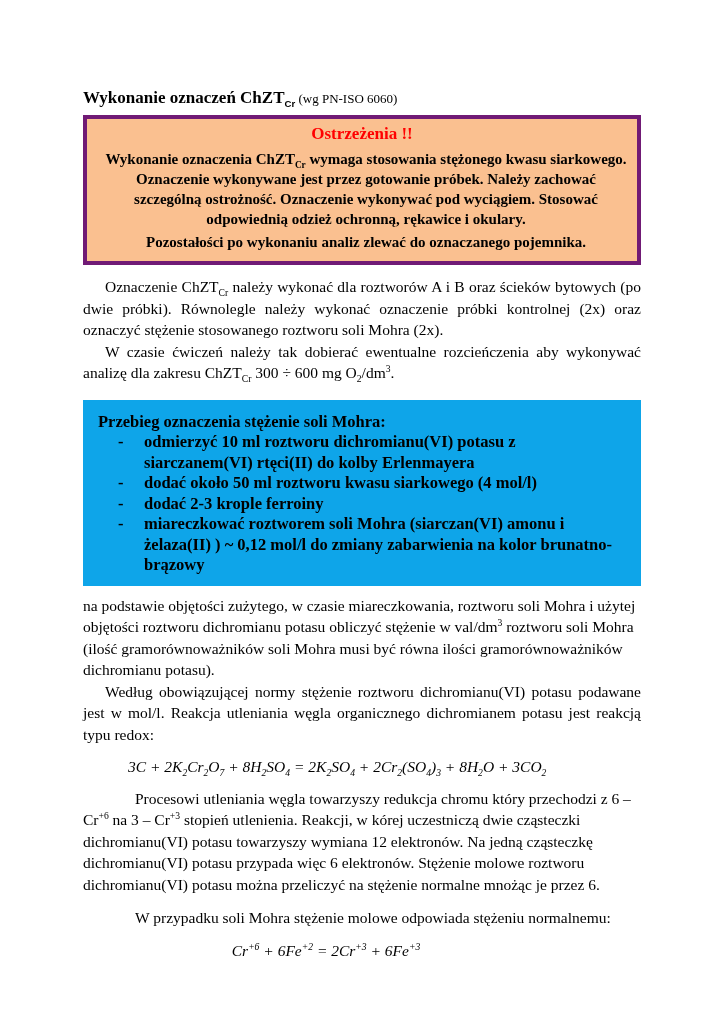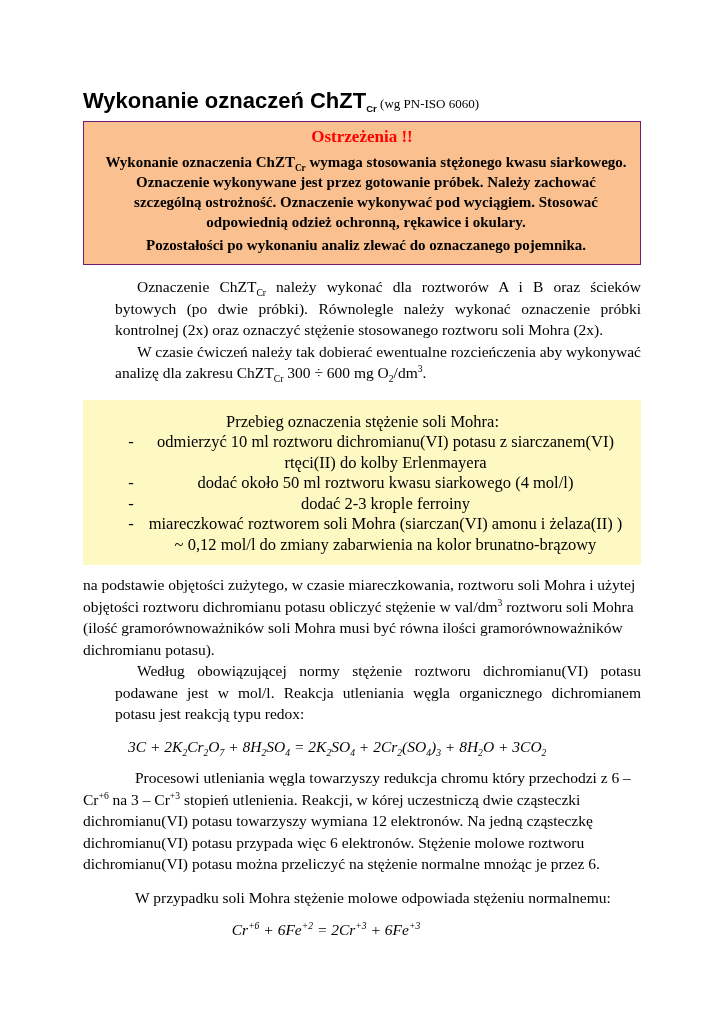--- a/index.html
+++ b/index.html
@@ -23,26 +23,26 @@
     margin: 0 0 7px 0;
     font-size: 15.5px;
     font-weight: normal;
     white-space: nowrap;
   }
   .doc-title .t-main,
   .doc-title sub {
     font-family: "Liberation Sans", sans-serif;
     font-weight: bold;
   }
-  .doc-title .t-main { font-size: 22px; }
+  .doc-title .t-main { font-size: 17px; font-family: Liberation Serif, serif; }
   .doc-title .t-suffix { font-size: 13px; }
 
   
   .warning-box {
-    border: 1px solid #701a75;
+    border: 4px solid #701a75;
     background: #FAC090;
     text-align: center;
     font-weight: bold;
     font-size: 15px;
     line-height: 20px;
     padding: 3px 9px 9px 9px;
     margin-bottom: 11px;
   }
   .warn-heading {
     color: #FF0000;
@@ -51,32 +51,31 @@
   }
   .warn-para { margin: 3px 0 0 8px; }
 
   
   .body-para {
     margin: 0;
     font-size: 15.5px;
     line-height: 21.5px;
   }
   .justify   { text-align: justify; }
-  .indent-sm  { text-indent: 22px; margin-left: 32px; }
+  .indent-sm  { text-indent: 22px; }
   .indent-tab { text-indent: 52px; }
 
   
   .procedure-box {
-    background: #fef9c3;
+    background: #0ea5e9;
     margin: 16px 0 9px 0;
     padding: 12px 14px 10px 15px;
-    font-weight: normal;
+    font-weight: bold;
     font-size: 16.5px;
     line-height: 20.5px;
-    text-align: center;
   }
   .proc-heading { margin: 0; }
   .proc-list { margin: 0; padding: 0 0 0 20px; list-style: none; }
   .proc-item { display: flex; }
   .proc-dash { width: 26px; flex: 0 0 26px; }
   .proc-text { flex: 1; }
 
   
   .equation {
     margin: 11px 0 10px 0;

